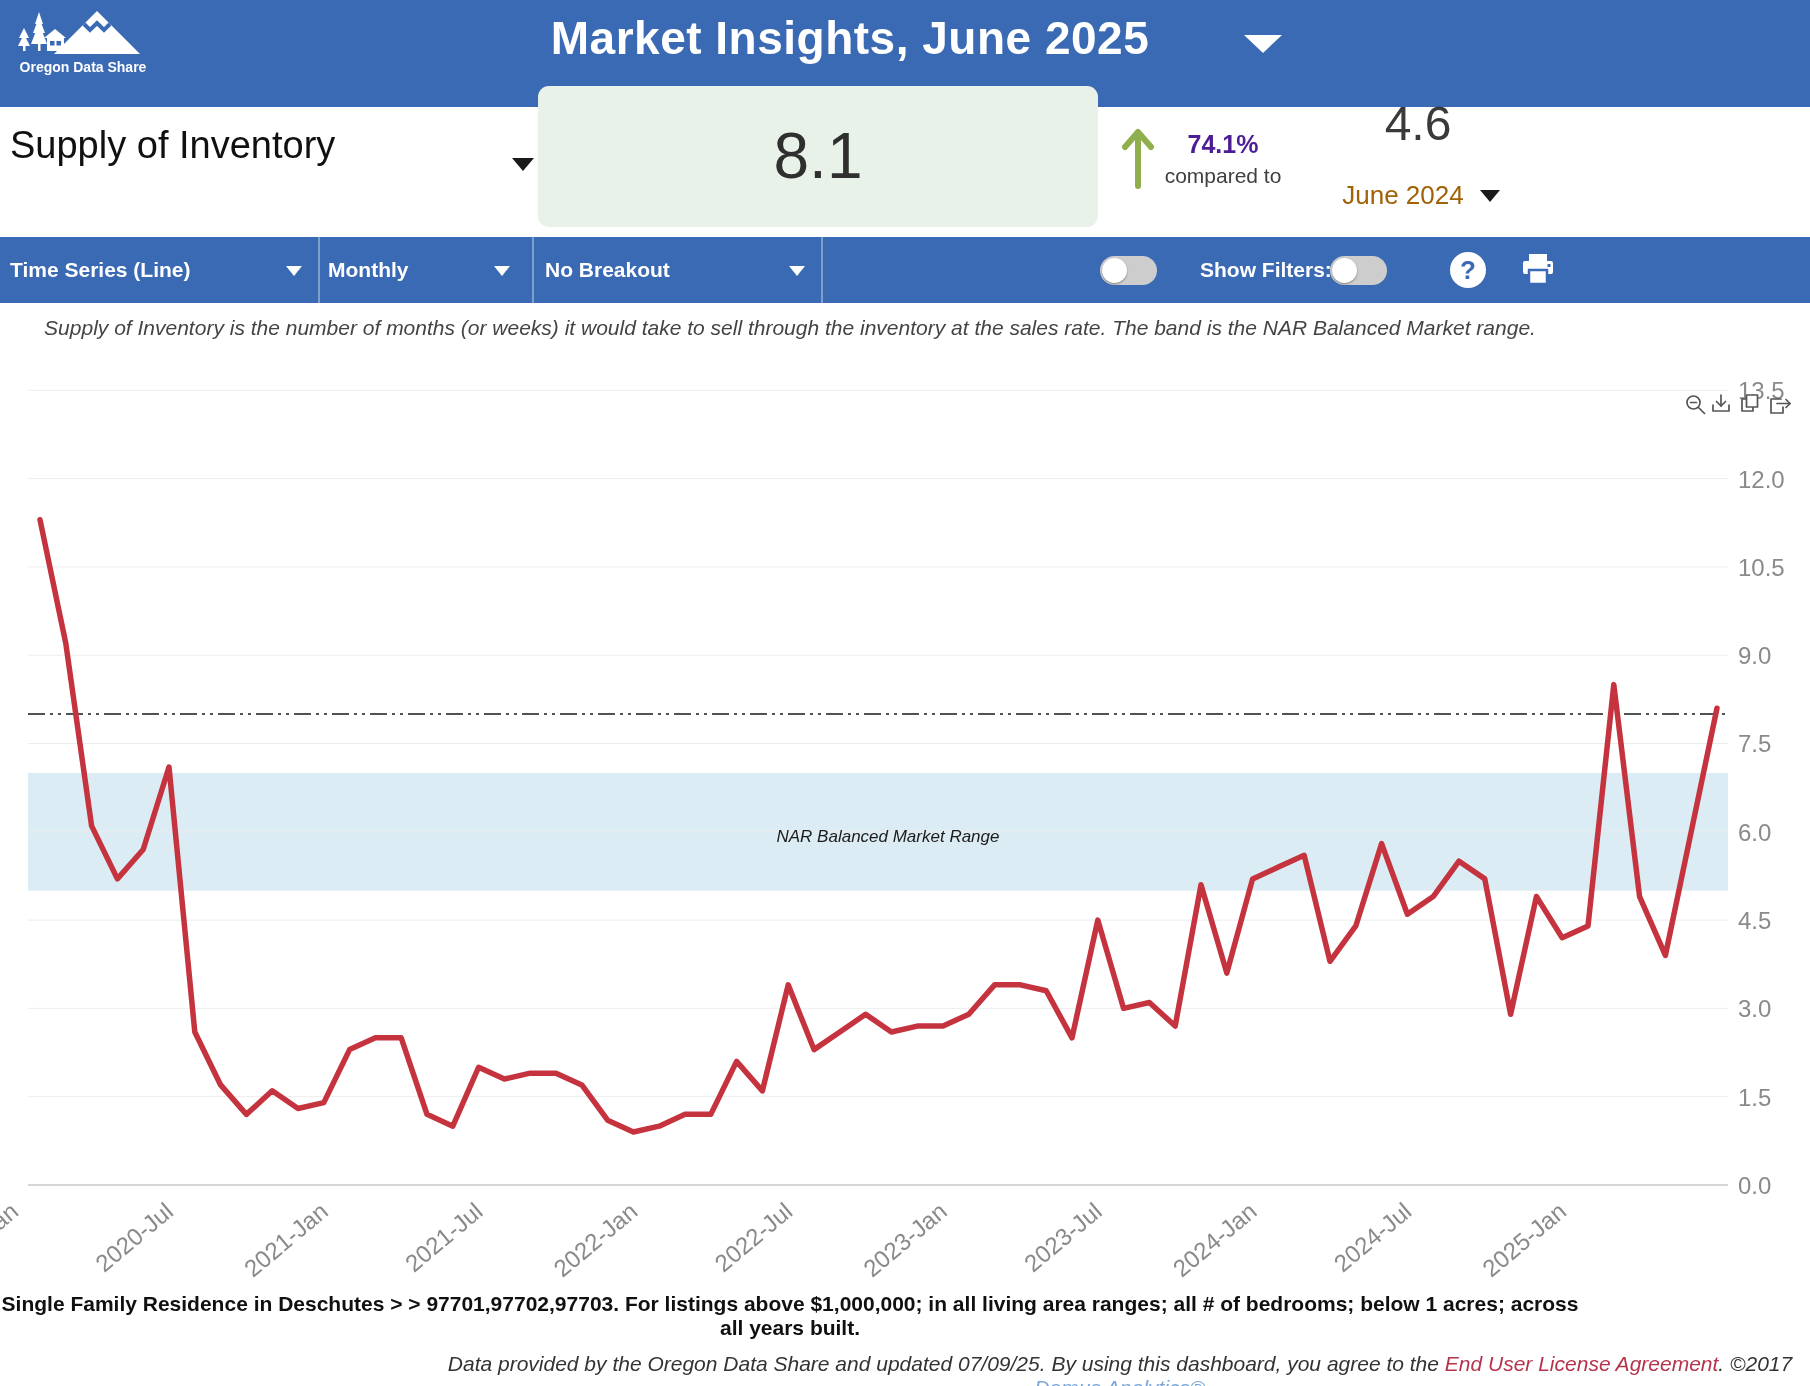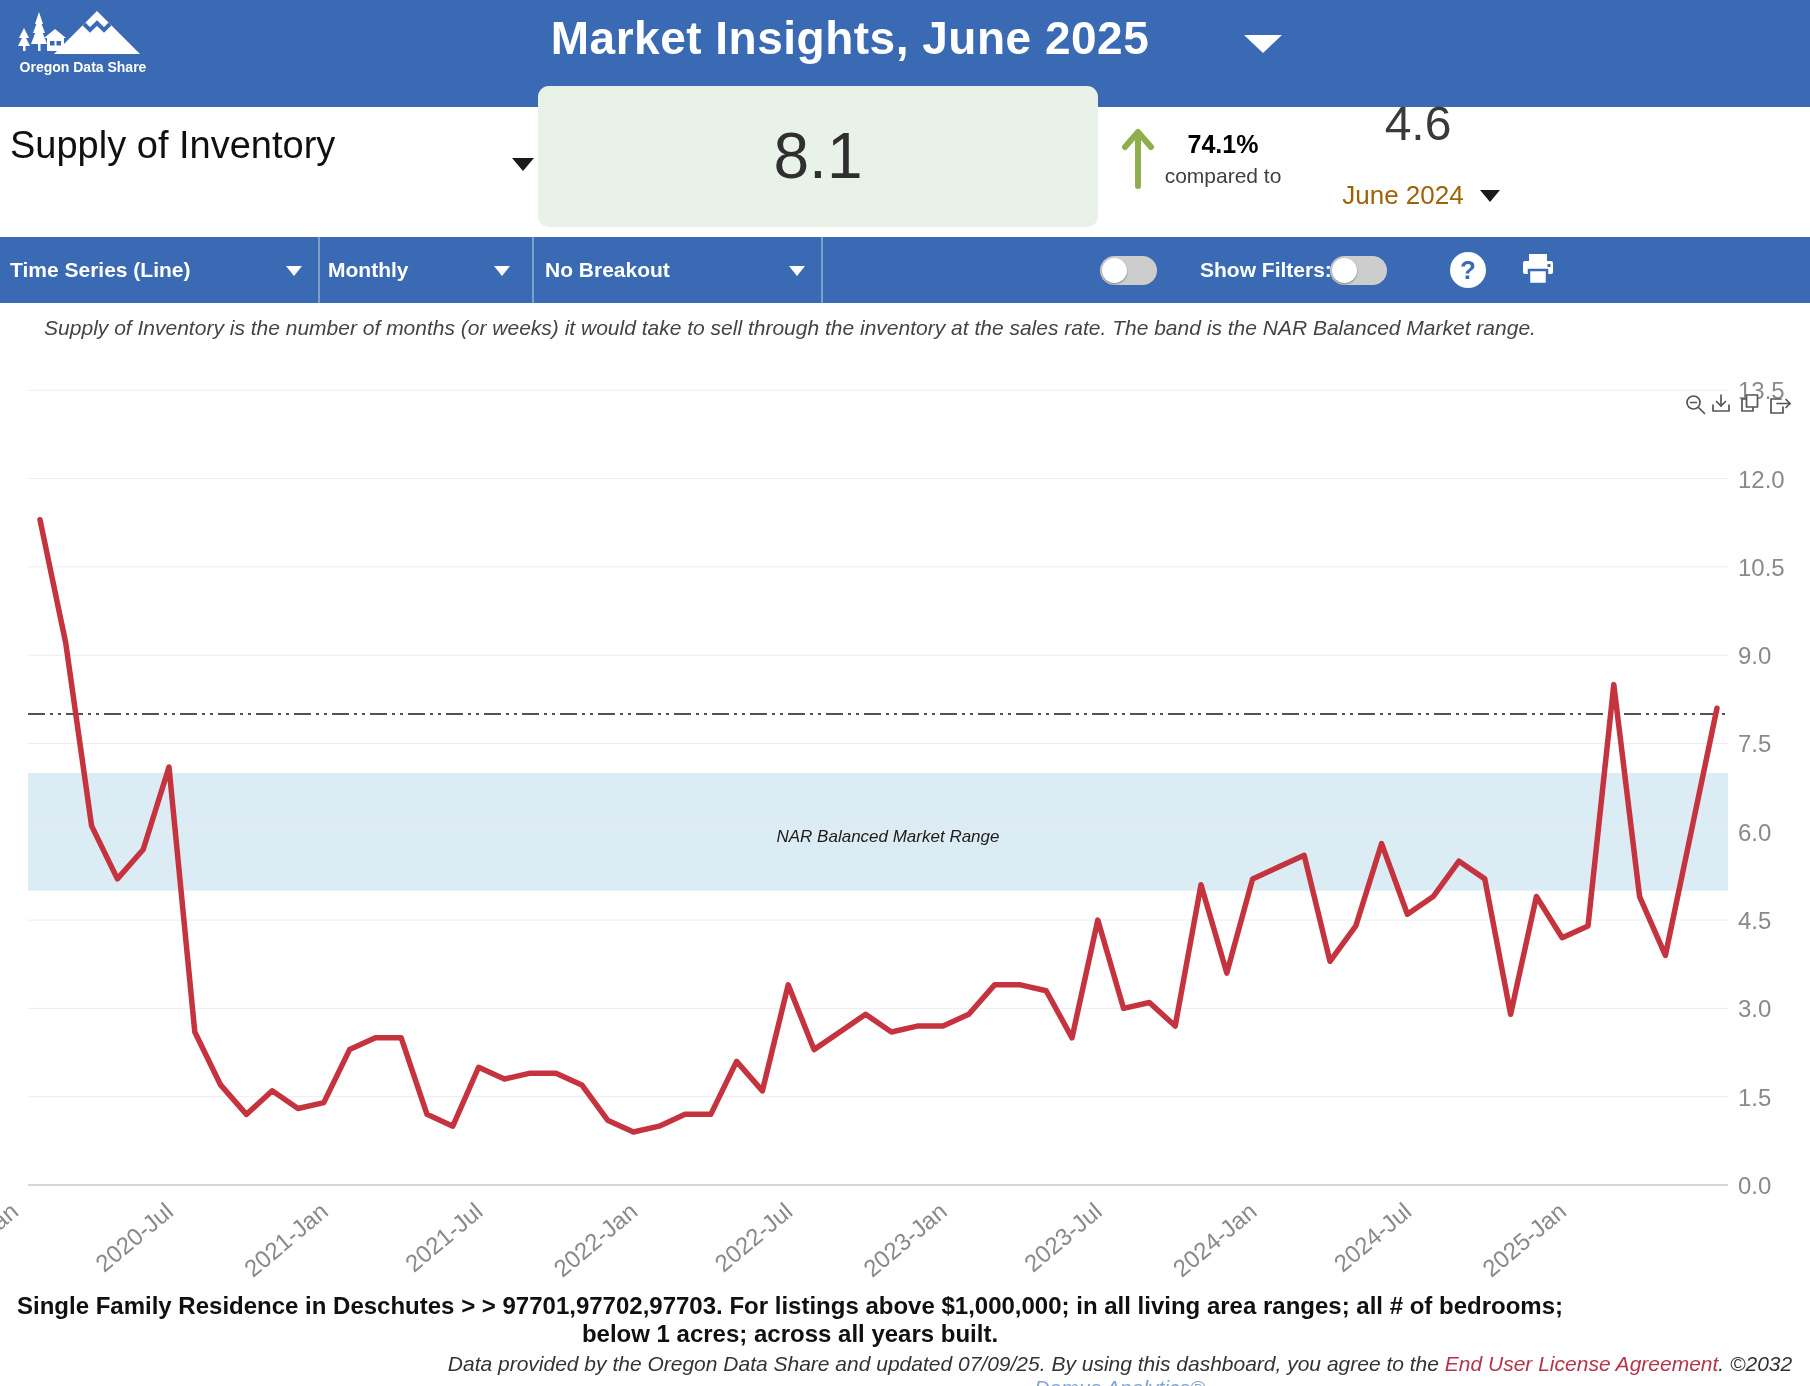--- a/index.html
+++ b/index.html
@@ -13,35 +13,35 @@
   .header{position:absolute;top:0;left:0;width:1810px;height:107px;background:var(--header_blue,#3a6ab3);}
   .logo-text{position:absolute;left:8px;top:59px;width:150px;text-align:center;color:#fff;font-size:14px;font-weight:bold;}
   .app-title{position:absolute;left:0;top:11px;width:1700px;text-align:center;color:#fff;font-size:46px;font-weight:bold;letter-spacing:.5px;}
   .caret{width:0;height:0;border-left:11px solid transparent;border-right:11px solid transparent;border-top:13px solid #1a1a1a;position:absolute;}
   .caret.big-white{border-left-width:19px;border-right-width:19px;border-top-width:18px;border-top-color:#fff;}
   .caret.small-white{border-left-width:8px;border-right-width:8px;border-top-width:10px;border-top-color:#fff;}
   
   .metric-label{position:absolute;left:10px;top:124px;font-size:38px;color:#101010;}
   .kpi-box{position:absolute;left:538px;top:86px;width:560px;height:141px;background:var(--kpi_box_green,#e9f2e9);border-radius:11px;}
   .kpi-value{width:100%;height:141px;line-height:141px;text-align:center;font-size:64px;color:#2f2f2f;}
-  .pct{position:absolute;left:1148px;top:130px;width:150px;text-align:center;font-size:25px;font-weight:bold;color:#000000;}
+  .pct{position:absolute;left:1148px;top:130px;width:150px;text-align:center;font-size:25px;font-weight:bold;color:#4c1d95;}
   .pct-sub{position:absolute;left:1148px;top:164px;width:150px;text-align:center;font-size:21px;color:#404040;}
   .cmp-value{position:absolute;left:1330px;top:96px;width:176px;text-align:center;font-size:48px;color:#3a3a3a;}
   .cmp-period{position:absolute;left:1315px;top:180px;width:176px;text-align:center;font-size:26px;color:#a16207;}
   
   .toolbar{position:absolute;top:237px;left:0;width:1810px;height:66px;background:var(--header_blue,#3a6ab3);color:#fff;}
   .tb-label{position:absolute;top:0;height:58px;line-height:66px;font-size:21px;font-weight:bold;color:#fff;white-space:nowrap;}
   .tb-sep{position:absolute;top:0;width:2px;height:66px;background:rgba(255,255,255,.35);}
   .toggle{position:absolute;top:19px;width:57px;height:29px;background:#cdcdcd;border-radius:15px;}
   .toggle::after{content:"";position:absolute;left:2px;top:2px;width:25px;height:25px;background:#fff;border-radius:50%;box-shadow:0 1px 2px rgba(0,0,0,.35);}
   .help-btn{position:absolute;left:1450px;top:15px;width:36px;height:36px;border-radius:50%;background:#fff;color:var(--header_blue,#3a6ab3);
     font-size:26px;font-weight:bold;text-align:center;line-height:36px;}
   
   .desc{position:absolute;top:316px;left:0;width:1580px;text-align:center;font-size:21px;font-style:italic;color:#444;}
-  .footer1{position:absolute;top:1292px;left:0;width:1580px;text-align:center;font-size:24px;font-weight:600;color:#101010;}
+  .footer1{position:absolute;top:1292px;left:0;width:1580px;text-align:center;font-size:21px;font-weight:600;color:#101010;}
   .footer2{position:absolute;top:1352px;left:430px;width:1380px;text-align:center;font-size:21px;font-style:italic;color:#333;}
   .footer2 .eula{color:var(--link_red,#b5344c);}
   .footer2 .brand{color:var(--link_blue,#7da7d9);text-decoration:underline;}
   
   #chart-svg{position:absolute;top:360px;left:0;}
   #chart-svg .ytick{font-family:"Liberation Sans","DejaVu Sans",sans-serif;font-size:24px;fill:#8a8a8a;}
   #chart-svg .xtick{font-family:"Liberation Sans","DejaVu Sans",sans-serif;font-size:24px;fill:#8a8a8a;}
   #chart-svg .bandlabel{font-family:"Liberation Sans","DejaVu Sans",sans-serif;font-size:17px;font-style:italic;fill:#1c1c1c;}
 </style>
 </head>
@@ -170,13 +170,13 @@
     </g>
     <g>
       <polyline points="1781,399 1771,399 1771,413 1783,413 1783,407"></polyline>
       <line x1="1777" y1="403.5" x2="1790" y2="403.5"></line>
       <polyline points="1786,399.5 1790,403.5 1786,407.5"></polyline>
     </g>
   </g>
 </svg>
 
 <div class="footer1">Single Family Residence in Deschutes &gt; &gt; 97701,97702,97703. For listings above $1,000,000; in all living area ranges; all # of bedrooms; below 1 acres; across all years built.</div>
-<div class="footer2"><span>Data provided by the Oregon Data Share and updated 07/09/25.  By using this dashboard, you agree to the </span><span class="eula">End User License Agreement</span><span>.  ©2032 </span><span class="brand"><span>Domus Analytics</span><span>®</span></span></div>
+<div class="footer2"><span>Data provided by the Oregon Data Share and updated 07/09/25.  By using this dashboard, you agree to the </span><span class="eula">End User License Agreement</span><span>.  ©2017 </span><span class="brand"><span>Domus Analytics</span><span>®</span></span></div>
 
 </body></html>

